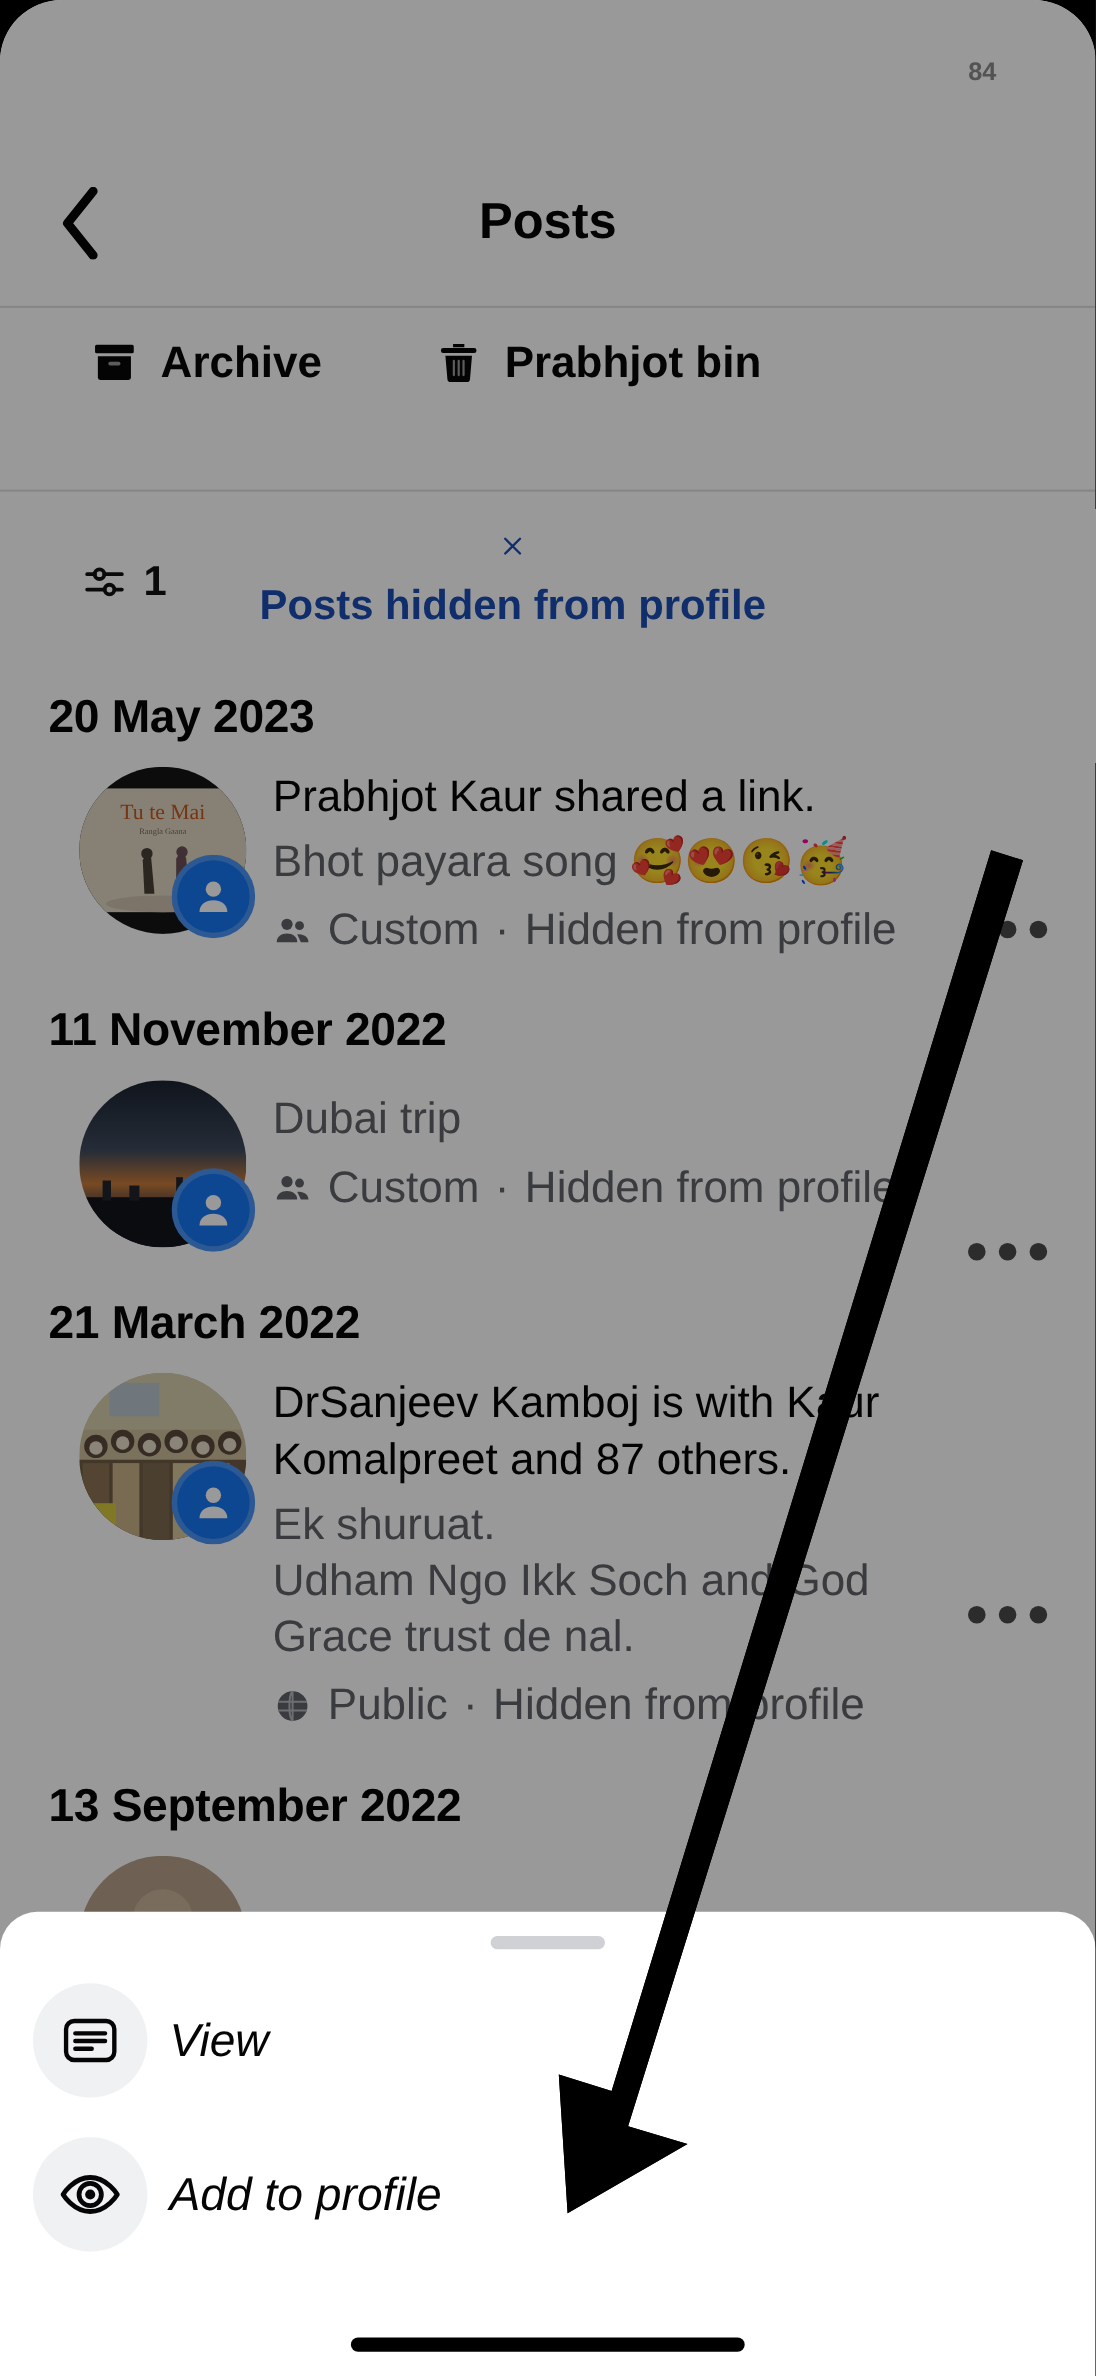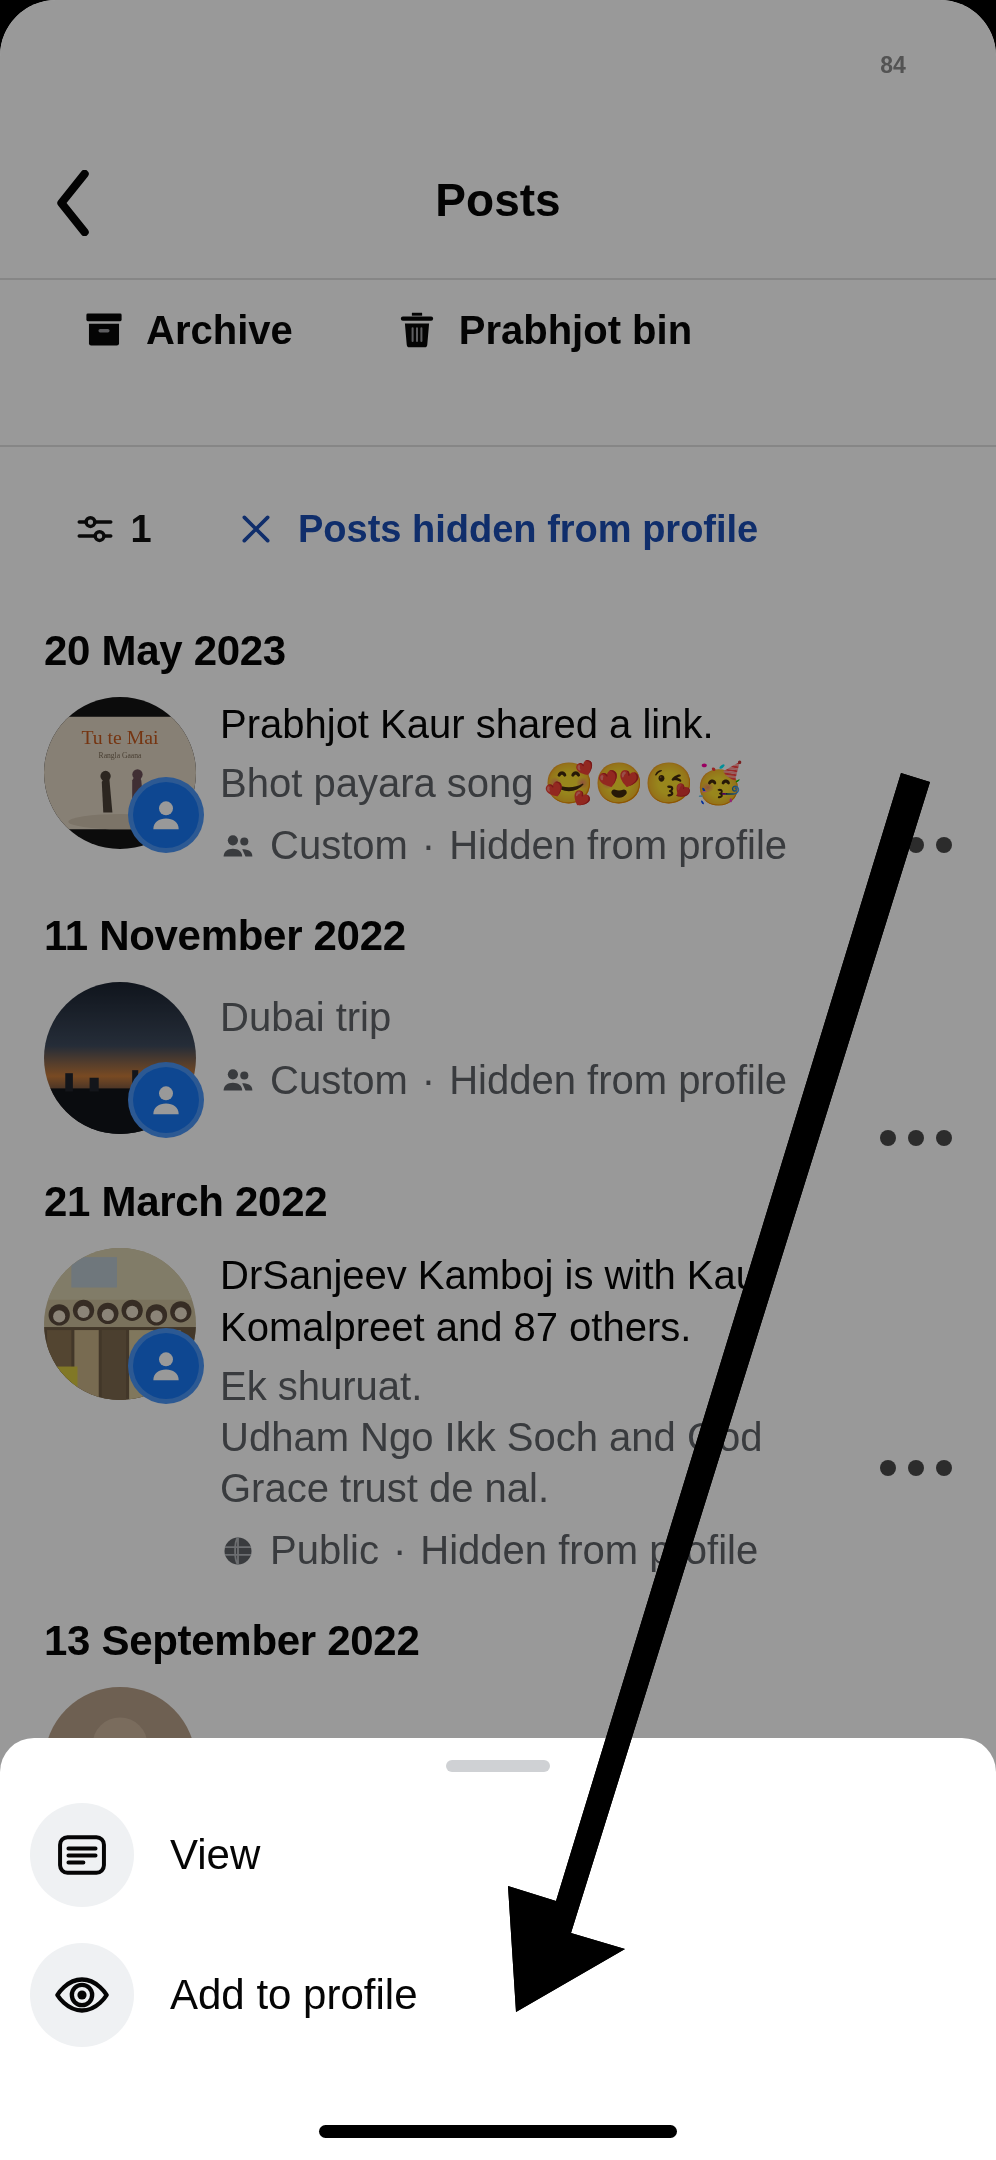--- a/index.html
+++ b/index.html
@@ -184,20 +184,21 @@
     color: #111;
   }
   #hidden-filter-chip {
     height: 88px;
     border-radius: 20px;
     background: rgba(255,255,255,0.22);
     display: flex;
     align-items: center;
     gap: 22px;
     padding: 0 32px;
+    flex-direction: column;
   }
   #hidden-filter-chip .lbl {
     font-size: 38px;
     font-weight: 700;
     color: #1b4db3;
     white-space: nowrap;
   }
 
   
   #feed {
@@ -210,20 +211,21 @@
     font-weight: 700;
     color: #050505;
     padding: 18px 0 10px 44px;
     letter-spacing: -0.3px;
   }
   .post-row {
     position: relative;
     display: flex;
     padding: 12px 44px 26px 44px;
     gap: 24px;
+    margin-left: 28px;
   }
   .thumb-wrap {
     position: relative;
     flex: 0 0 auto;
     width: 152px; height: 152px;
   }
   .thumb {
     width: 152px; height: 152px;
     border-radius: 50%;
     overflow: hidden;
@@ -295,22 +297,23 @@
     transform: translateX(-50%);
     width: 104px; height: 12px;
     border-radius: 6px;
     background: #cfd1d4;
   }
   .sheet-item {
     position: absolute;
     left: 30px;
     display: flex;
     align-items: center;
-    gap: 36px;
+    gap: 20px;
     height: 110px;
+    font-style: italic;
   }
   #sheet-item-view { top: 62px; }
   #sheet-item-add   { top: 202px; }
   .sheet-icon-circle {
     width: 104px; height: 104px;
     border-radius: 50%;
     background: #eff1f3;
     display: flex; align-items: center; justify-content: center;
     flex: 0 0 auto;
   }

